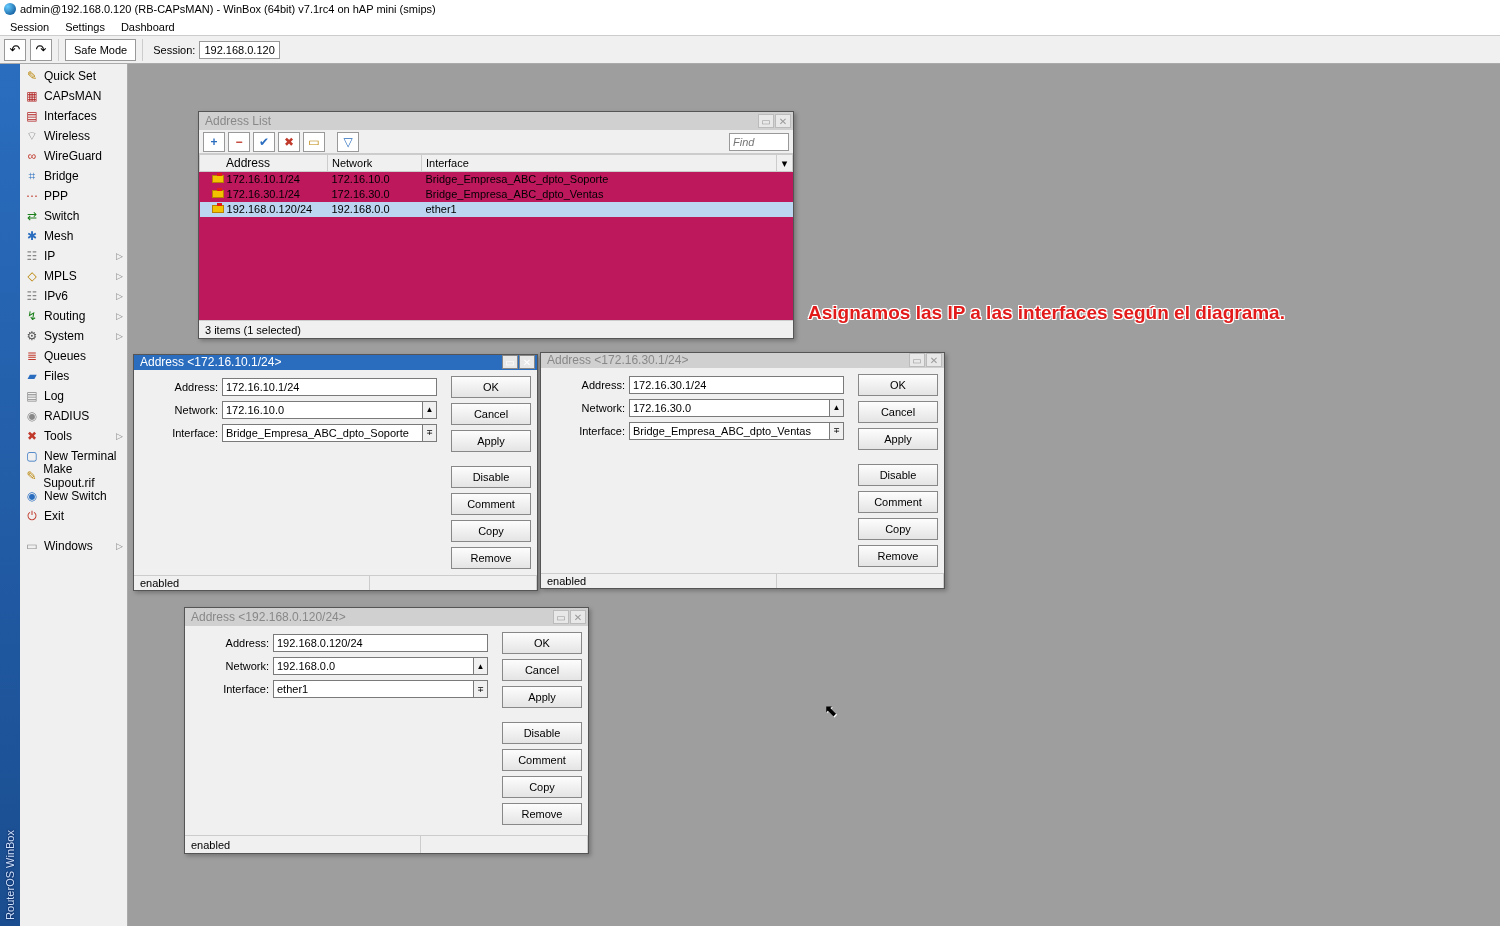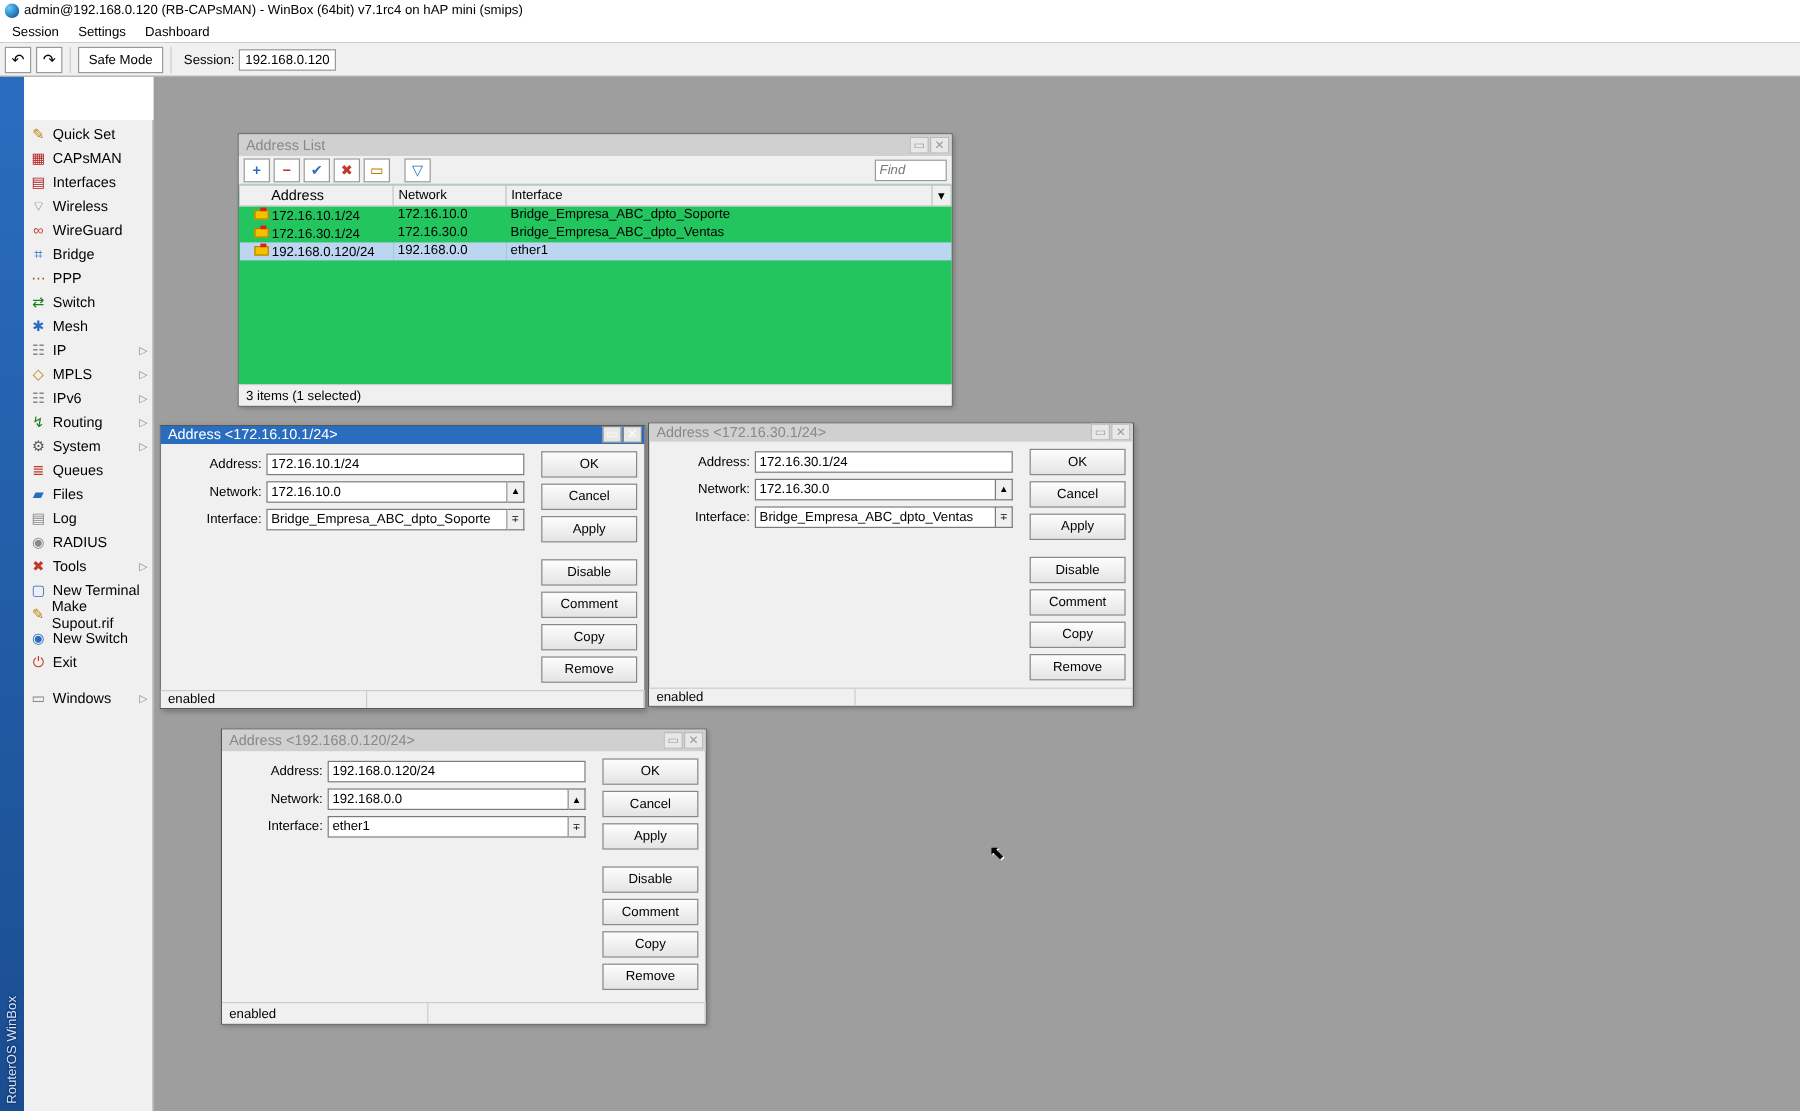--- a/index.html
+++ b/index.html
@@ -23,21 +23,21 @@
 .toolbar .sess-val { border: 1px solid #999; background: #fff; padding: 2px 4px; font-size: 11px; min-width: 70px; }
 
 
 .main { display: flex; height: calc(926px - 18px - 18px - 28px); }
 
 
 .vstrip { width: 20px; background: linear-gradient(#2a6dbf,#1a4d8f); display: flex; align-items: flex-end; justify-content: center; }
 .vstrip span { writing-mode: vertical-rl; transform: rotate(180deg); color: #cde3ff; font-size: 11px; padding: 6px 0; text-shadow: 0 0 2px #003; }
 
 
-.sidebar { width: 108px; background: #f0f0f0; border-right: 1px solid #aaa; padding-top: 2px; margin-top: 36px; }
+.sidebar { width: 108px; background: #f0f0f0; border-right: 1px solid #aaa; padding-top: 2px; }
 .sidebar .sep-line { height: 10px; }
 .sb-item { display: flex; align-items: center; gap: 4px; height: 20px; padding: 0 4px; font-size: 11px; color: #000; position: relative; }
 .sb-item .ic { width: 16px; height: 16px; display: flex; align-items: center; justify-content: center; font-size: 12px; }
 .sb-item .arr { position: absolute; right: 4px; color: #888; font-size: 9px; }
 
 
 .ic-wand::before{content:"✎";color:#b88200;}
 .ic-caps::before{content:"▦";color:#b02020;}
 .ic-if::before{content:"▤";color:#b02020;}
 .ic-wifi::before{content:"⌔";color:#888;}
@@ -76,21 +76,21 @@
 .win.active .tb { background: #2a6dbf; color: #fff; }
 .win.inactive .tb { background: #d0d0d0; color: #888; }
 .win.inactive .tb .ctl { border-color: #bbb; color: #999; }
 
 
 .al-tools { height: 24px; background: #f0f0f0; display: flex; align-items: center; padding: 0 4px; gap: 3px; border-bottom: 1px solid #ccc; }
 .al-tools .tbtn { width: 22px; height: 20px; border: 1px solid #999; background: #fff; display: flex; align-items: center; justify-content: center; font-size: 12px; }
 .al-tools .find { margin-left: auto; }
 .al-tools .find input { width: 60px; height: 18px; border: 1px solid #999; font-size: 11px; font-style: italic; color: #999; padding: 0 3px; }
 
-.grid { flex: 1; background: #22c55e; overflow: hidden; }
+.grid { flex: 1; background: #be185d; overflow: hidden; }
 .grid table { width: 100%; border-collapse: collapse; }
 .grid th { background: #f0f0f0; border: 1px solid #ccc; text-align: left; font-weight: normal; font-size: 11px; padding: 1px 4px; height: 17px; }
 .grid th.last { width: 16px; text-align: center; }
 .grid td { font-size: 11px; padding: 0 4px; height: 15px; white-space: nowrap; }
 .grid tr.sel td { background: #bcd5f0; }
 .grid td.ic-col { width: 26px; }
 .grid .addr-ico { display: inline-block; width: 12px; height: 8px; background: #f2c200; border: 1px solid #b88200; position: relative; }
 .grid .addr-ico::after{content:"";position:absolute;left:4px;top:-3px;width:5px;height:3px;background:#e21a1a;}
 
 .statusbar { height: 18px; background: #f0f0f0; border-top: 1px solid #ccc; font-size: 11px; padding: 1px 6px; display:flex; align-items:center; }
@@ -103,21 +103,21 @@
 .row .inp { flex: 1; display: flex; }
 .row input { flex: 1; height: 18px; border: 1px solid #7a7a7a; font-size: 11px; padding: 0 3px; background: #fff; }
 .row .drop { width: 14px; height: 18px; border: 1px solid #7a7a7a; border-left: none; background: #f0f0f0; display:flex; align-items:center; justify-content:center; font-size:8px; }
 
 .btncol { width: 92px; padding: 6px; display: flex; flex-direction: column; gap: 5px; }
 .btncol button { height: 22px; border: 1px solid #888; background: linear-gradient(#fdfdfd,#e4e4e4); font-size: 11px; }
 .btncol .gap { height: 4px; }
 
 .win .status2 { height: 18px; background: #f0f0f0; border-top: 1px solid #ccc; display:flex; }
 .win .status2 .cell { border-right:1px solid #ccc; font-size:11px; display:flex; align-items:center; padding:0 6px; }
-.win .status2 .cell:first-child{ width:172px; }
+.win .status2 .cell:first-child{ width:236px; }
 
 
 .cursor { position: absolute; font-size: 16px; color: #000; text-shadow: 1px 1px 0 #fff; pointer-events:none; }
 </style>
 </head>
 <body>
 
 <div class="titlebar">
   <span class="ico"></span>
   <span class="txt">admin@192.168.0.120 (RB-CAPsMAN) - WinBox (64bit) v7.1rc4 on hAP mini (smips)</span>
@@ -247,20 +247,21 @@
       <div class="sep-line"></div>
       <div class="sb-item">
         <span class="ic ic-windows"></span>
         <span>Windows</span>
         <span class="arr">▷</span>
       </div>
     </div>
 
   <div class="mdi">
 
+    <div class="annotation" style="left:680px; top:238px;">Asignamos las IP a las interfaces según el diagrama.</div>
 
     <div class="win inactive" style="left:70px; top:47px; width:596px; height:228px;">
       <div class="tb">
         <span class="title">Address List</span>
         <span class="ctl">▭</span>
         <span class="ctl">✕</span>
       </div>
       <div class="al-tools">
         <div class="tbtn" style="color:#2a6dbf;font-weight:bold">+</div>
         <div class="tbtn" style="color:#c0392b;font-weight:bold">−</div>

